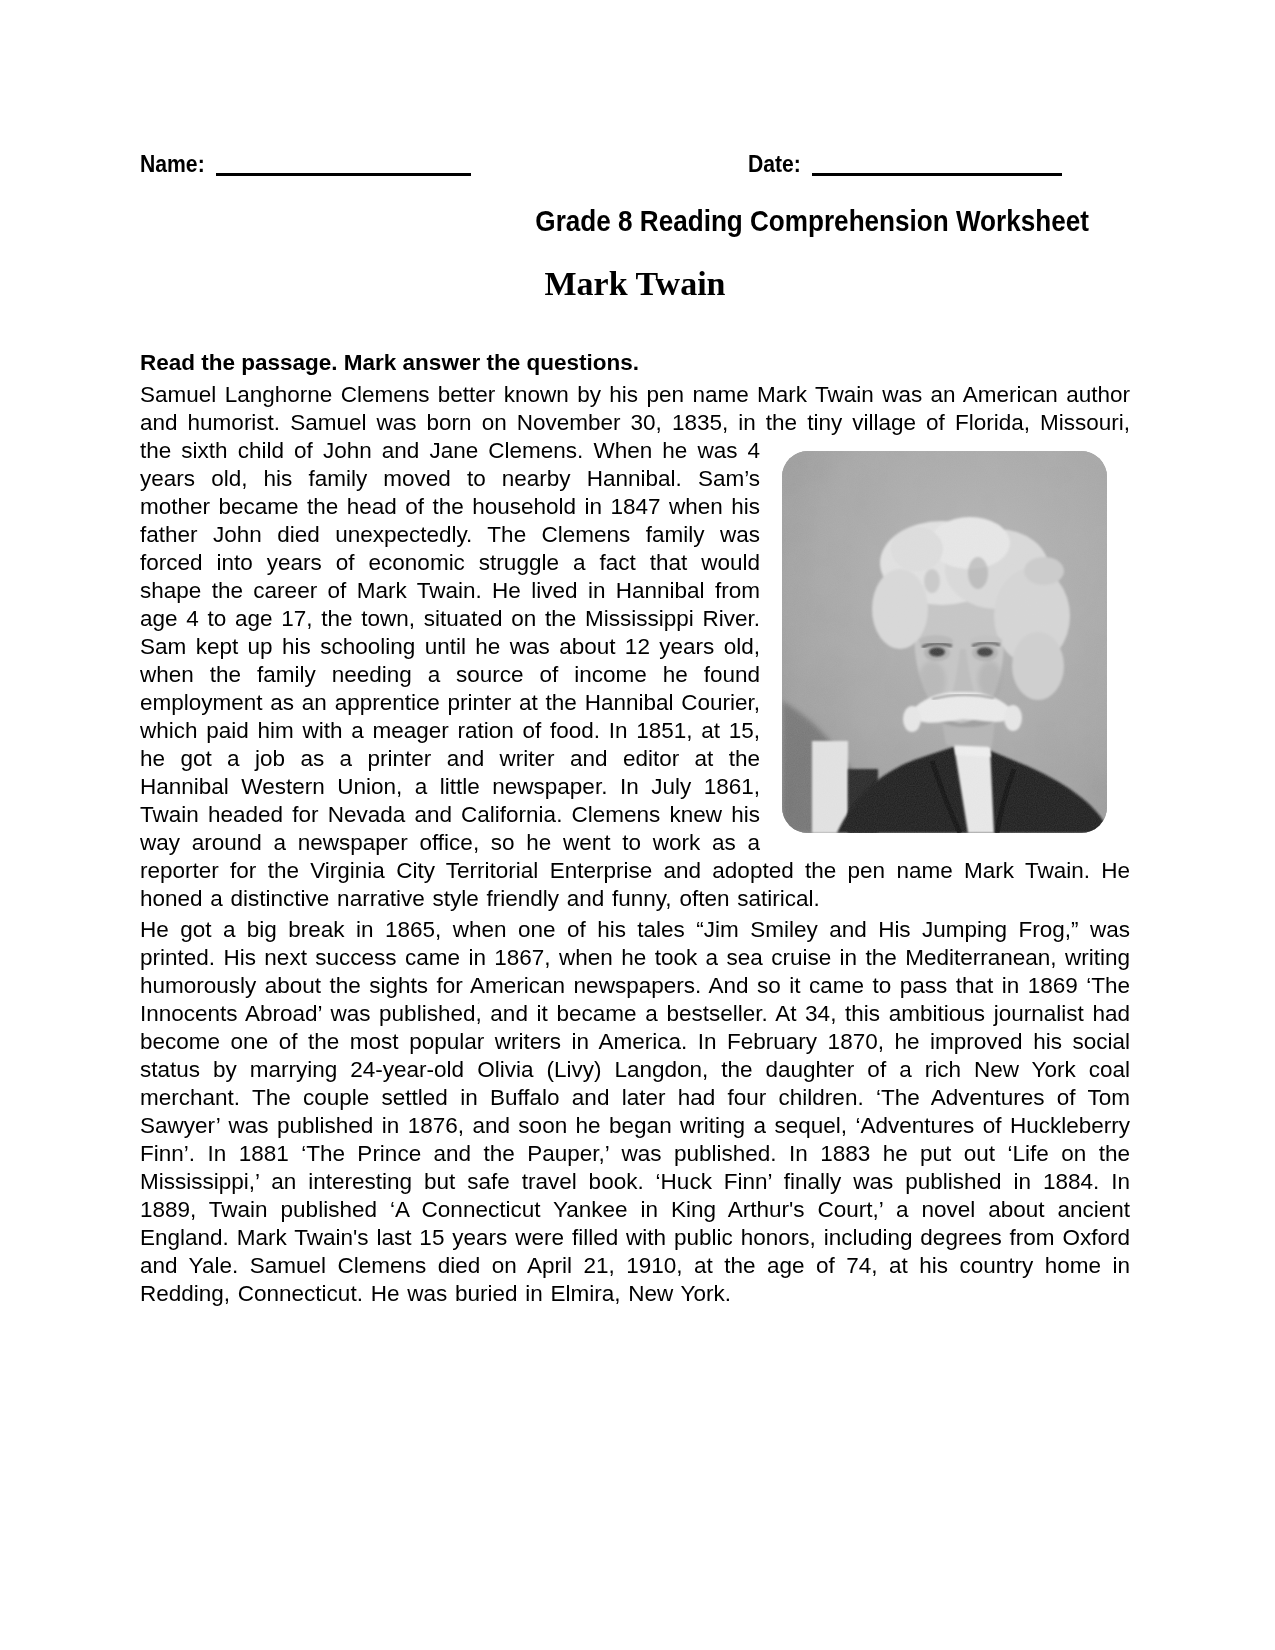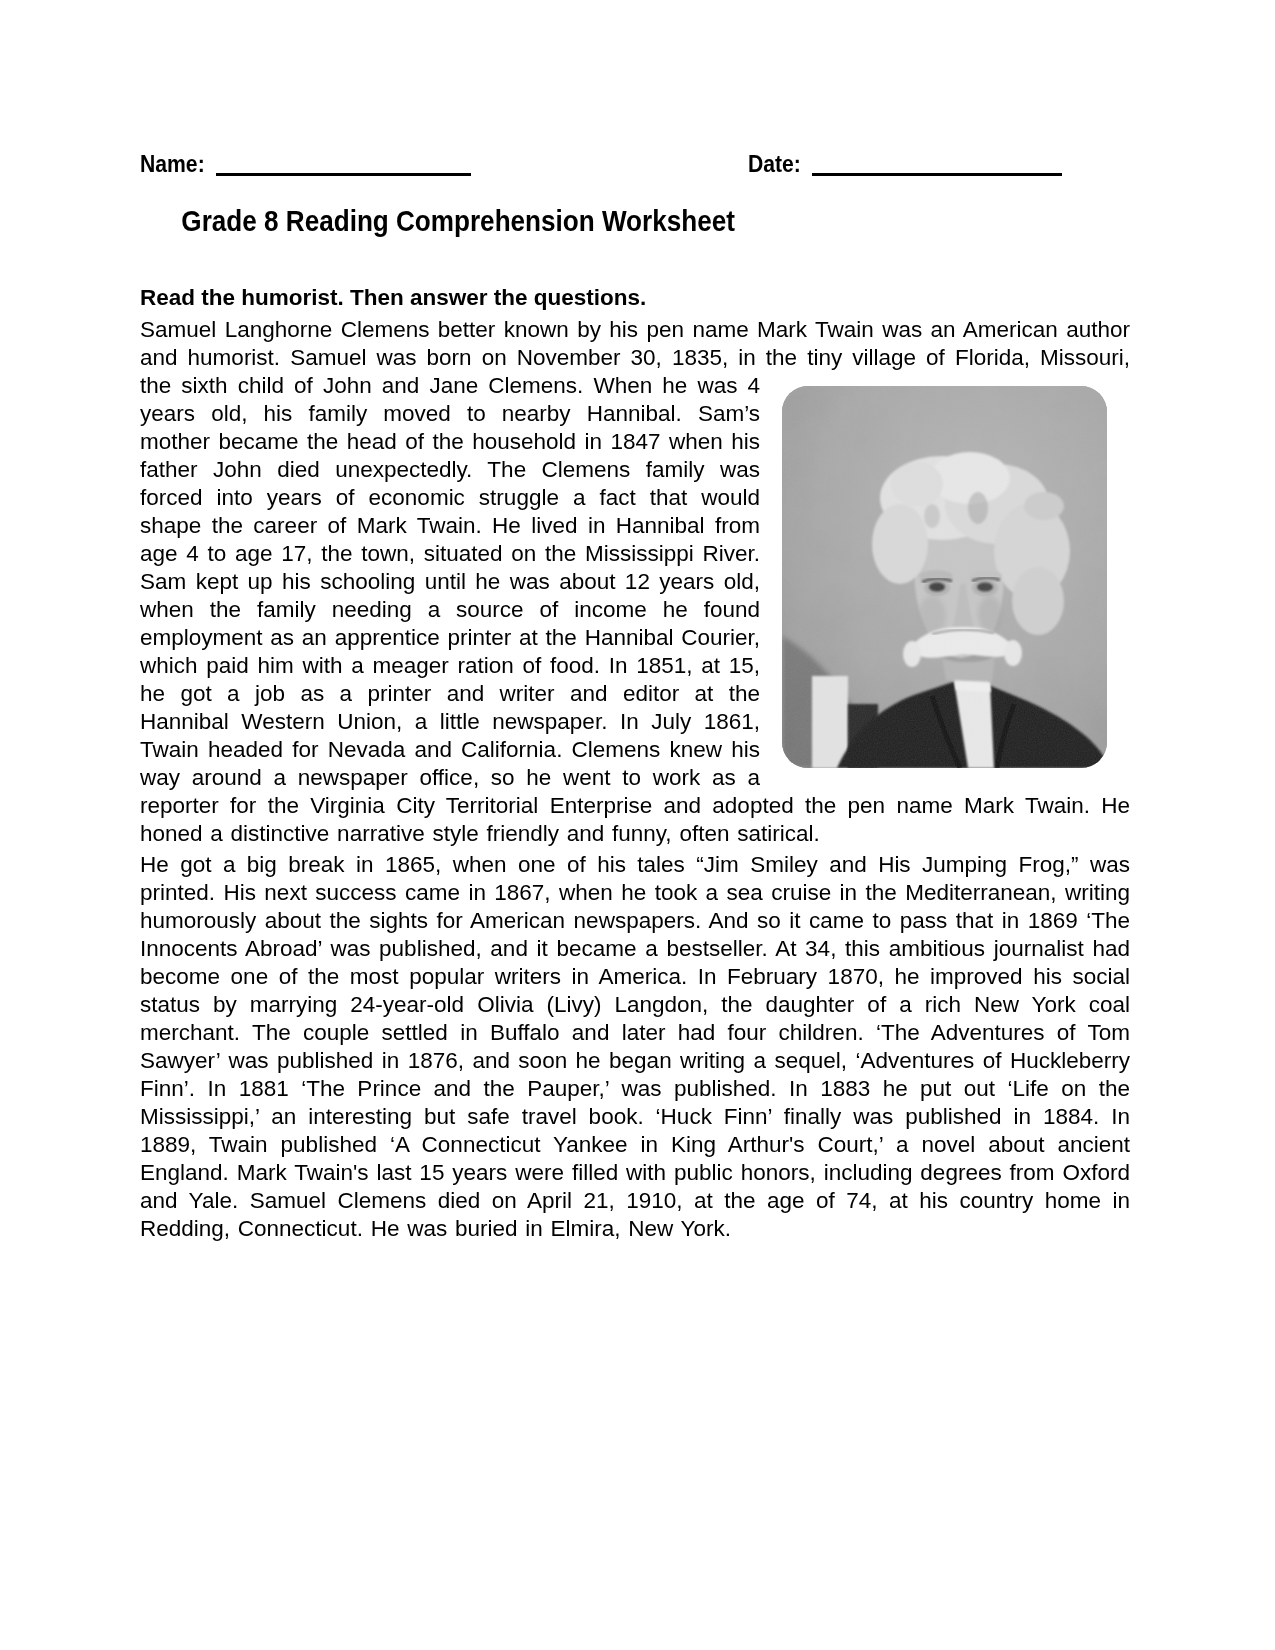--- a/index.html
+++ b/index.html
@@ -15,21 +15,21 @@
   .field { display: flex; align-items: flex-end; }
   .field-label {
     font-weight: bold; font-size: 23px; line-height: 1;
     display: inline-block; transform: scaleX(.92); transform-origin: left bottom;
     white-space: nowrap;
   }
   .blank-line { display: inline-block; width: 255px; height: 23px; border-bottom: 3px solid #000; margin-left: 6px; }
   .field-date { margin-right: 68px; }
   .blank-line-date { width: 250px; }
 
-  .title-wrap { text-align: left; margin-top: 27px; height: 36px; }
+  .title-wrap { text-align: right; margin-top: 27px; height: 36px; }
   .title {
     display: inline-block; font-weight: bold; font-size: 30px; line-height: 36px;
     transform: scaleX(.87); transform-origin: center; white-space: nowrap;
   }
   .subtitle-wrap { text-align: center; margin-top: 25px; height: 40px; }
   .subtitle {
     display: inline-block; font-family: "Liberation Serif", "DejaVu Serif", serif;
     font-weight: bold; font-size: 34px; line-height: 40px;
   }
 
@@ -60,22 +60,25 @@
     <div class="field field-date">
       <span class="field-label">Date:</span>
       <span class="blank-line blank-line-date"></span>
     </div>
   </div>
 
   <div class="title-wrap">
     <span class="title">Grade 8 Reading Comprehension Worksheet</span>
   </div>
 
+  <div class="subtitle-wrap">
+    <span class="subtitle">Mark Twain</span>
+  </div>
 
-  <p class="instruction">Read the humorist. Then answer the questions.</p>
+  <p class="instruction">Read the passage. Mark answer the questions.</p>
 
   <p class="para"><span>Samuel Langhorne Clemens better known by his pen name Mark Twain was an American author and humorist.  Samuel was born on November 30, 1835, in the </span><span class="photo-wrap" title="Black and white portrait photograph of Mark Twain">
         <svg viewBox="0 0 325 382" xmlns="http://www.w3.org/2000/svg">
       <defs>
         <radialGradient id="pbg" cx="60%" cy="35%" r="90%">
           <stop offset="0" stop-color="#b6b6b6"></stop>
           <stop offset="0.55" stop-color="#a4a4a4"></stop>
           <stop offset="1" stop-color="#8b8b8b"></stop>
         </radialGradient>
         <filter id="mottle" x="0" y="0" width="100%" height="100%">

